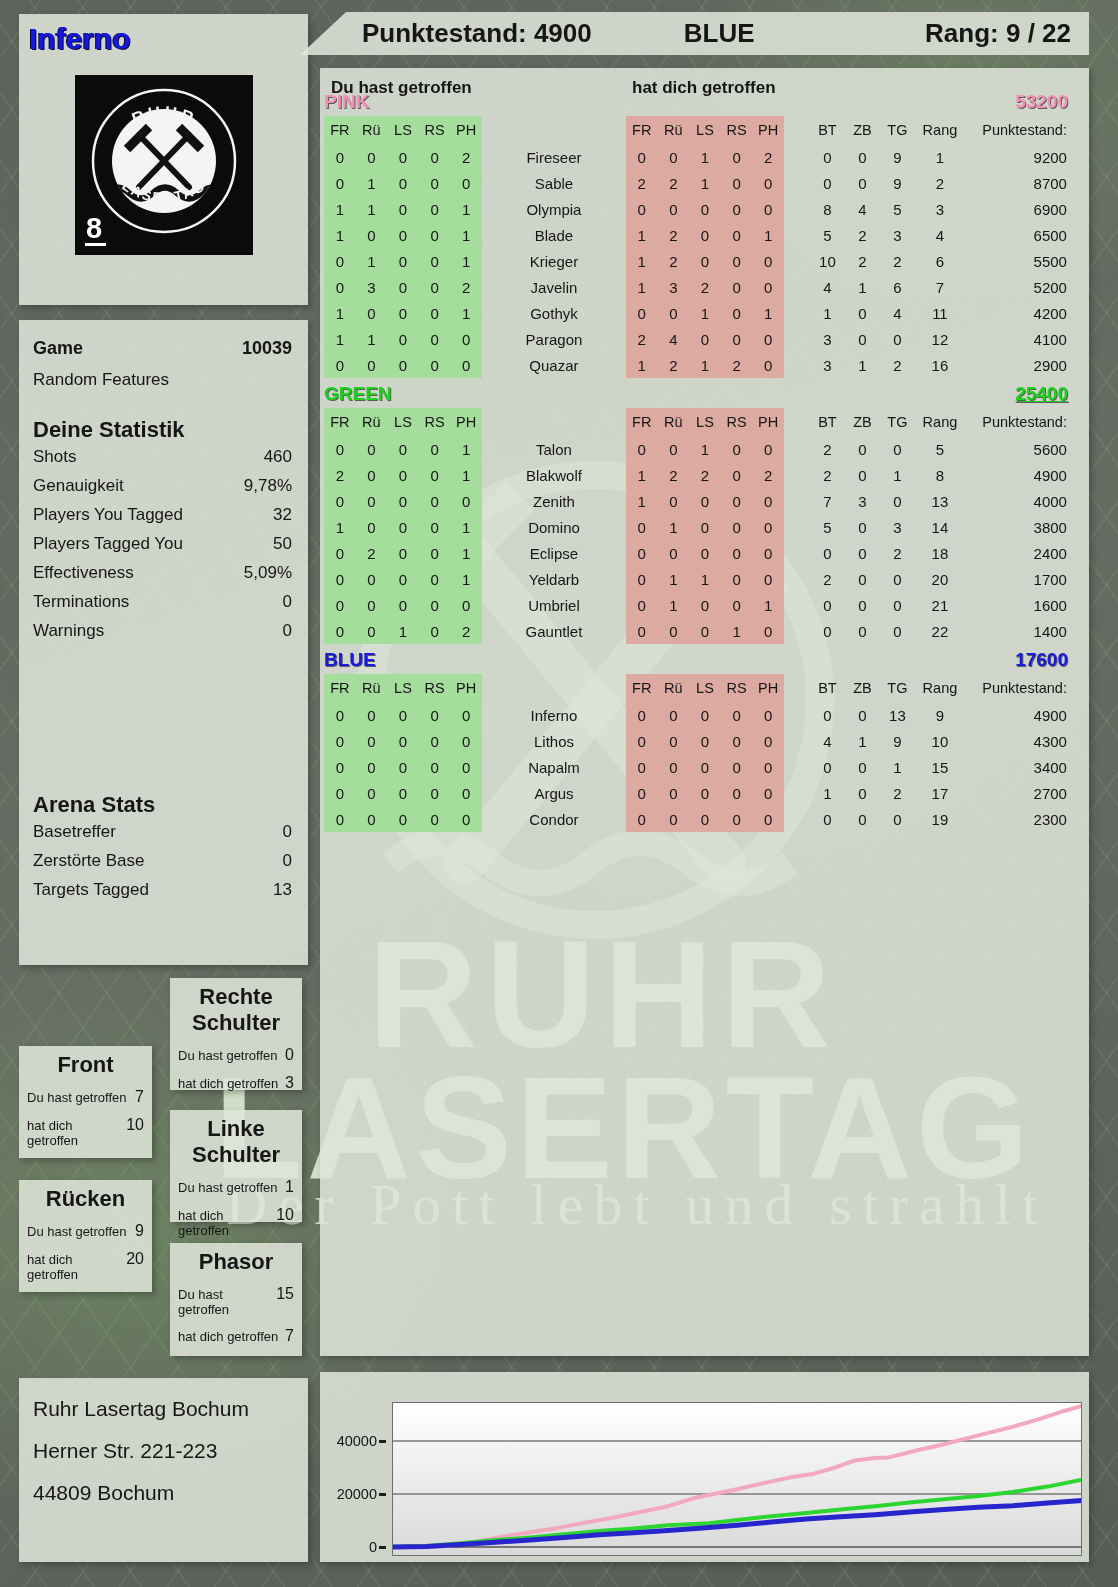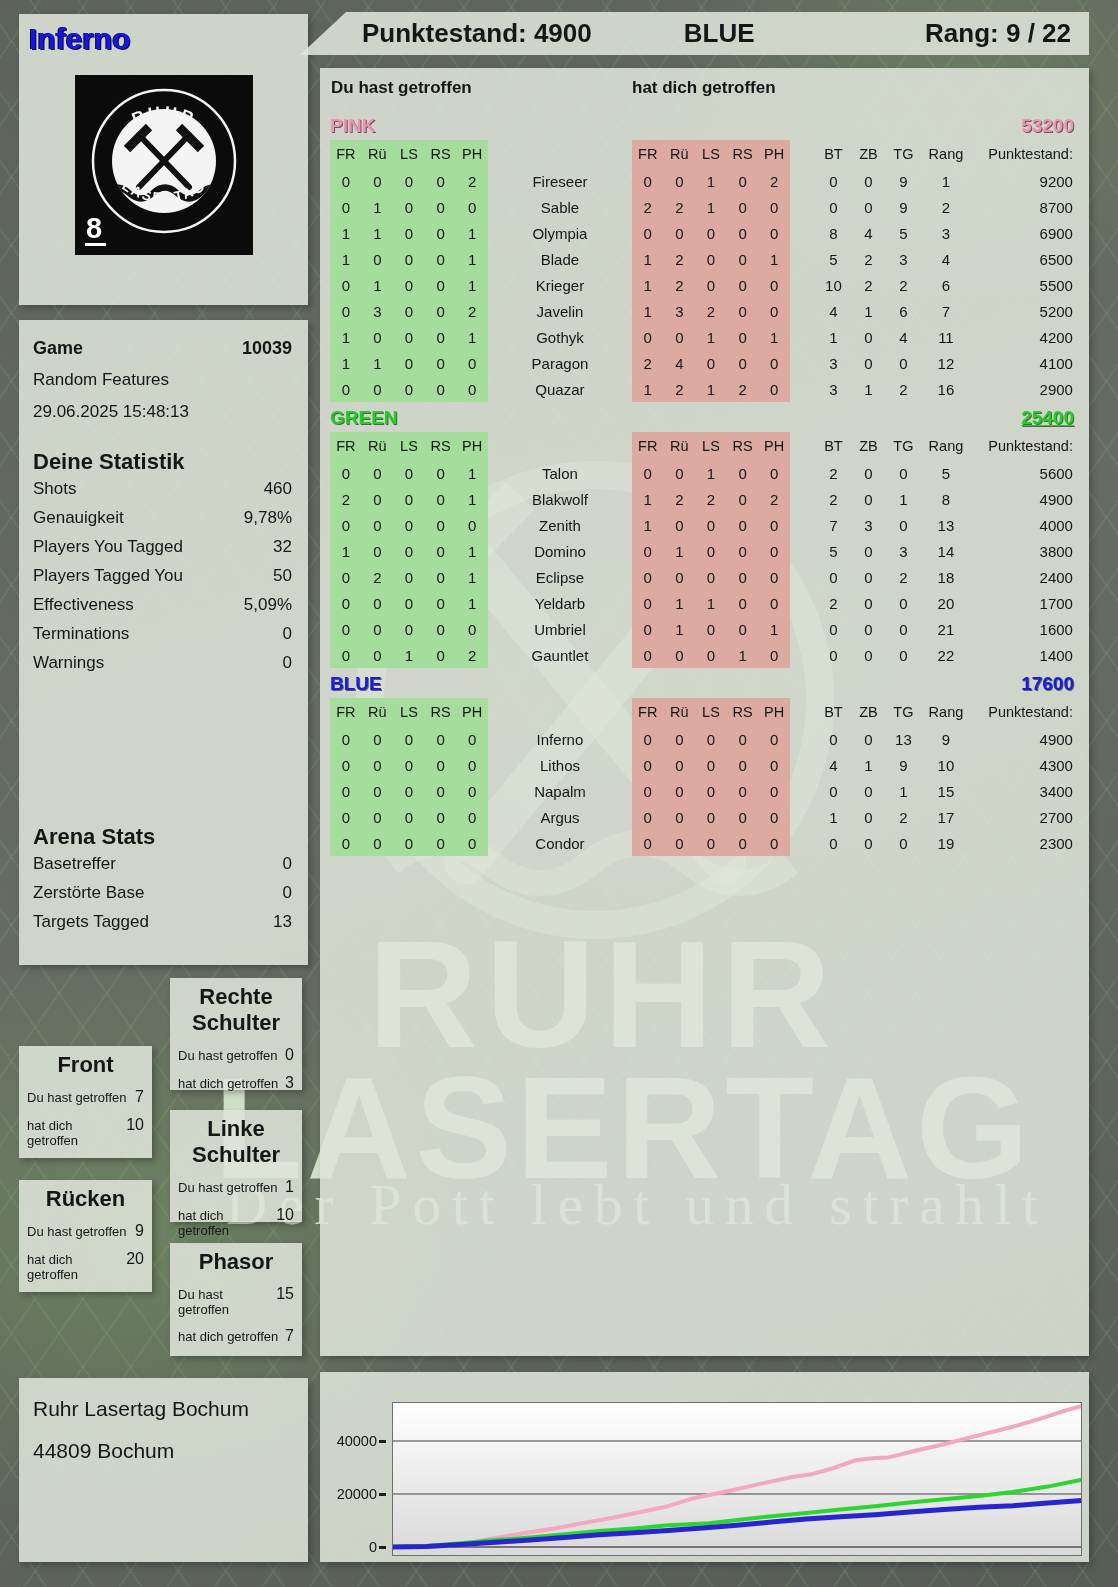--- a/index.html
+++ b/index.html
@@ -66,21 +66,21 @@
   .hb-label{font-size:13px;}
   .hb-val{font-size:16px;}
   
   #address-panel{left:19px;top:1378px;width:289px;height:184px;box-sizing:border-box;padding:10px 0 0 14px;}
   .addr-line{font-size:21px;line-height:42px;}
   
   #main-panel{left:320px;top:68px;width:769px;height:1288px;box-sizing:border-box;}
   .section-label{position:absolute;top:10px;font-size:17px;font-weight:bold;}
   #lbl-you{left:11px;}
   #lbl-them{left:312px;}
-  #teams{margin-top:44px;padding-left:10px;}
+  #teams{margin-top:20px;padding-left:4px;}
   .team-header{width:744px;height:28px;display:flex;justify-content:space-between;align-items:center;
     font-size:19px;font-weight:bold;margin-top:2px;}
   .team-name,.team-score{text-shadow:1px 1px 0 rgba(70,70,70,.85);}
   .trow{display:grid;
     grid-template-columns:31.6px 31.6px 31.6px 31.6px 31.6px 144px 31.6px 31.6px 31.6px 31.6px 31.6px 26px 35px 35px 35px 50px 102px;
     height:26px;align-items:center;font-size:15px;}
   .trow.thead{height:28px;font-size:14.5px;}
   .cell{text-align:center;height:100%;display:flex;align-items:center;justify-content:center;}
   .cell.pk{justify-content:flex-end;}
   .bg-g{background:#a5dd9d;}
@@ -157,21 +157,20 @@
   <span id="hdr-rank">Rang: 9 / 22</span>
 </div>
 
 <div class="panel" id="stats-panel">
   <div class="sp-inner">
     <div class="kv-big">
       <span>Game</span>
       <span>10039</span>
     </div>
     <div class="plain-line">Random Features</div>
-    <div class="plain-line">29.06.2025 15:48:13</div>
     <div class="sec-title">Deine Statistik</div>
     <div id="stats-rows">
         <div class="kv">
           <span>Shots</span>
           <span>460</span>
         </div>
         <div class="kv">
           <span>Genauigkeit</span>
           <span>9,78%</span>
         </div>
@@ -265,20 +264,21 @@
       <span class="hb-val">15</span>
     </div>
   <div class="hb-row">
       <span class="hb-label">hat dich getroffen</span>
       <span class="hb-val">7</span>
     </div>
 </div>
 
 <div class="panel" id="address-panel">
   <div class="addr-line">Ruhr Lasertag Bochum</div>
+  <div class="addr-line">Herner Str. 221-223</div>
   <div class="addr-line">44809 Bochum</div>
 </div>
 
 <div class="panel" id="main-panel">
   <span class="section-label" id="lbl-you">Du hast getroffen</span>
   <span class="section-label" id="lbl-them">hat dich getroffen</span>
   <div id="teams">
       <div class="team-section">
         <div class="team-header">
           <span class="team-name" style="color: rgb(244, 143, 180);">PINK</span>

